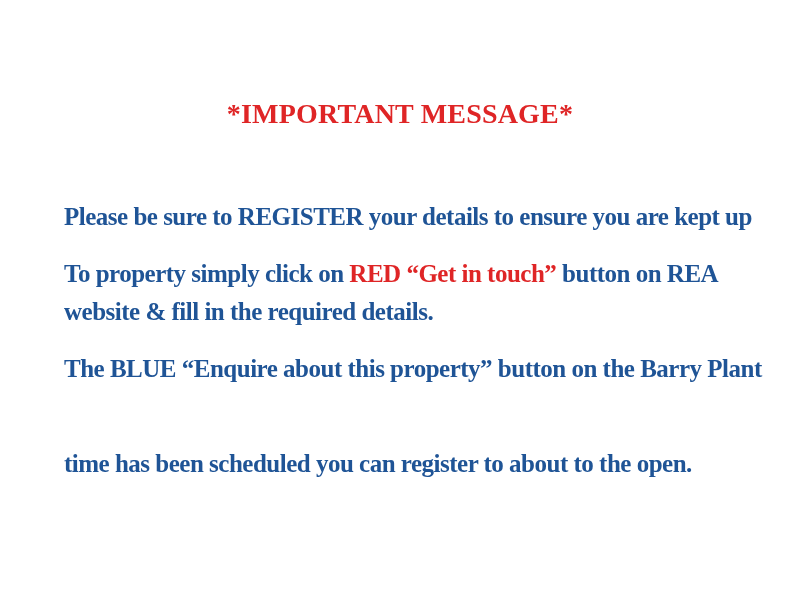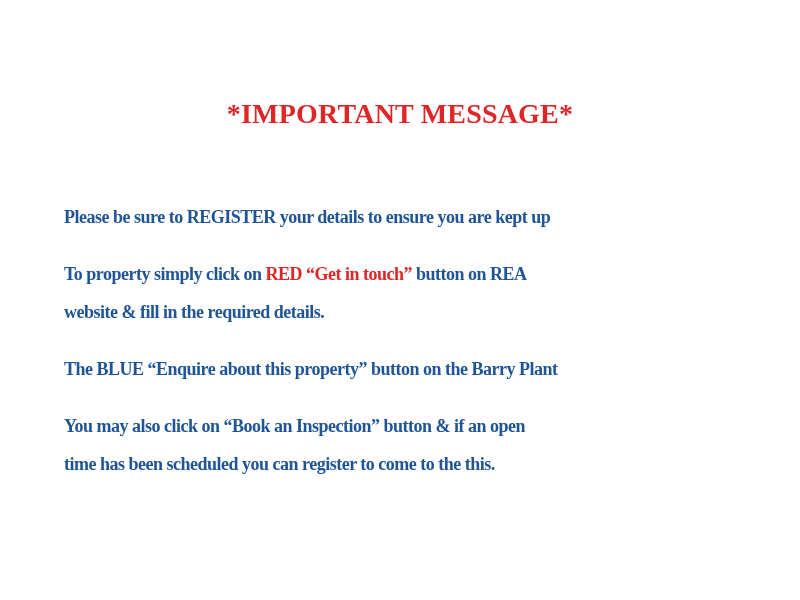--- a/index.html
+++ b/index.html
@@ -22,21 +22,21 @@
     font-size: 28px;
     line-height: 36px;
     letter-spacing: 0.2px;
     color: var(--red, #df2526);
   }
   .content {
     margin: 66px 40px 0 64px;
   }
   .paragraph {
     margin: 8px 0 19px 0;
-    font-size: 18px;
+    font-size: 25px;
     line-height: 38px;
     letter-spacing: -0.5px;
     color: var(--blue, #1f5496);
   }
   .line {
     white-space: nowrap;
   }
   span[data-color="blue"] { color: var(--blue, #1f5496); }
   span[data-color="red"]  { color: var(--red, #df2526); }
 </style>
@@ -56,18 +56,18 @@
     <p class="paragraph">
       <span class="line"><span data-color="blue">To property simply click on </span><span data-color="red">RED “Get in touch”</span><span data-color="blue"> button on REA</span></span><br>
       <span class="line"><span data-color="blue">website &amp; fill in the required details.</span></span>
     </p>
 
     <p class="paragraph">
       <span class="line"><span data-color="blue">The BLUE “Enquire about this property” button on the Barry Plant</span></span><br>
     </p>
 
     <p class="paragraph">
-      <span class="line"><span data-color="blue">You may also click on “Book an Inspection” button &amp; if an open</span></span><br>
-      <span class="line"><span data-color="blue">time has been scheduled you can register to come to the this.</span></span>
+      <br>
+      <span class="line"><span data-color="blue">time has been scheduled you can register to about to the open.</span></span>
     </p>
 
   </div>
 </div>
 
 </body></html>

